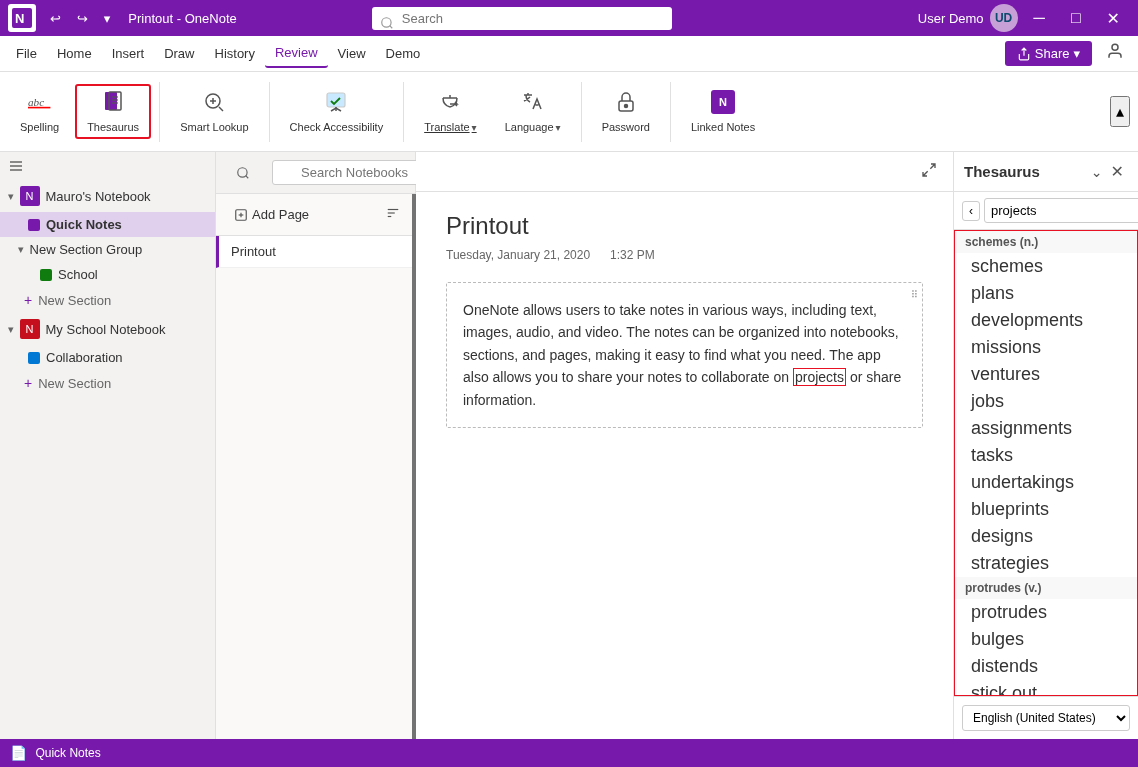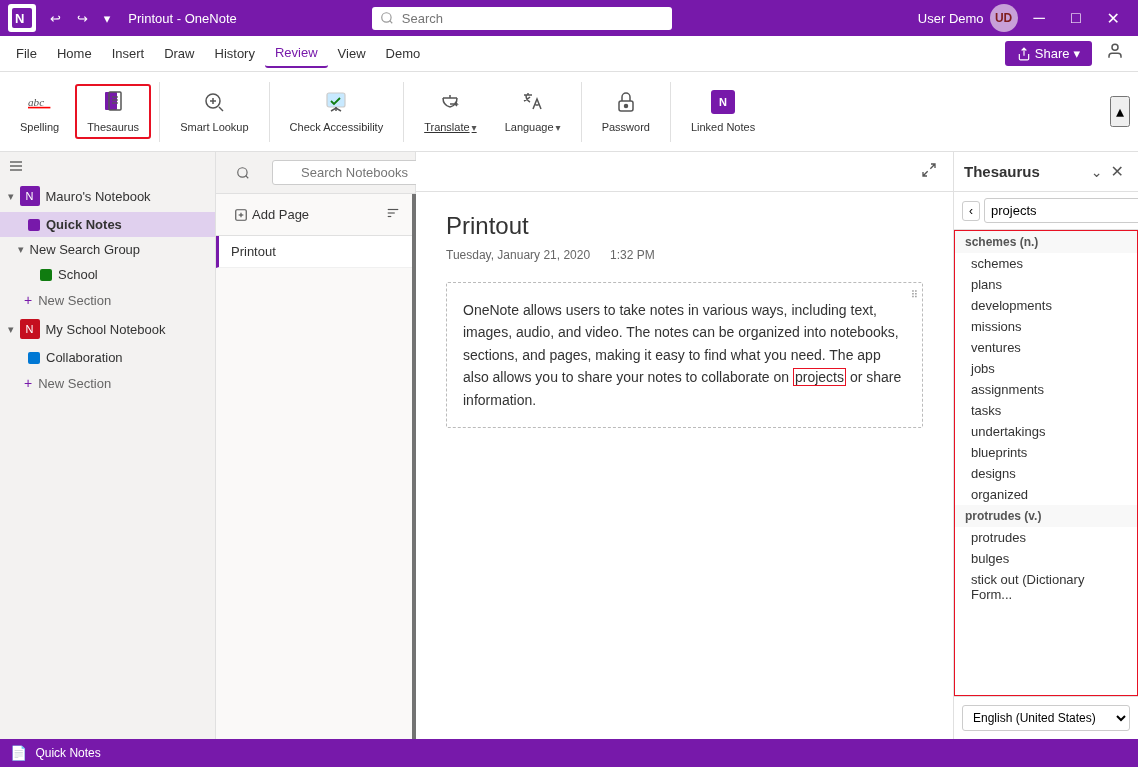--- a/index.html
+++ b/index.html
@@ -9,25 +9,25 @@
     .titlebar {
       display: flex; align-items: center; background: #7719aa; height: 36px; padding: 0 8px; color: white;
     }
     .titlebar-logo { width: 28px; height: 28px; background: white; border-radius: 3px; display: flex; align-items: center; justify-content: center; margin-right: 8px; }
     .titlebar-logo svg { width: 20px; height: 20px; }
     .titlebar-controls-left { display: flex; align-items: center; gap: 4px; }
     .titlebar-btn { background: none; border: none; color: white; cursor: pointer; padding: 4px 6px; font-size: 13px; border-radius: 3px; }
     .titlebar-title { margin: 0 12px; font-size: 13px; color: white; }
     .titlebar-search { flex: 0 0 300px; margin: 0 auto; }
     .titlebar-search input { width: 100%; padding: 4px 12px 4px 30px; border-radius: 3px; border: none; background: white; font-size: 13px; }
-    .search-wrap { position: relative; display: flex; align-items: center; }
+    .search-wrap { position: relative; display: flex; align-items: flex-end; }
     .search-wrap svg { position: absolute; left: 8px; color: #666; }
     .titlebar-right { display: flex; align-items: center; gap: 6px; margin-left: auto; }
     .user-info { display: flex; align-items: center; gap: 6px; color: white; font-size: 13px; }
-    .avatar { width: 28px; height: 28px; border-radius: 50%; background: #c8a0d8; display: flex; align-items: center; justify-content: center; font-size: 12px; color: #7f1d1d; font-weight: bold; }
+    .avatar { width: 28px; height: 28px; border-radius: 50%; background: #c8a0d8; display: flex; align-items: center; justify-content: center; font-size: 12px; color: #0c4a6e; font-weight: bold; }
     .win-btn { background: none; border: none; color: white; cursor: pointer; padding: 4px 10px; font-size: 16px; }
 
     
     .menubar { display: flex; align-items: center; background: white; height: 36px; padding: 0 6px; border-bottom: 1px solid #e0e0e0; }
     .menu-item { padding: 6px 10px; cursor: pointer; font-size: 13px; border-radius: 3px; color: #333; }
     .menu-item.active { border-bottom: 2px solid #7719aa; color: #7719aa; }
     .menubar-right { margin-left: auto; display: flex; align-items: center; gap: 6px; }
     .share-btn { background: #7719aa; color: white; border: none; padding: 5px 12px; border-radius: 3px; cursor: pointer; font-size: 13px; display: flex; align-items: center; gap: 4px; }
     .profile-btn { background: none; border: none; padding: 4px 8px; cursor: pointer; font-size: 18px; border-radius: 3px; }
 
@@ -97,21 +97,21 @@
     .thesaurus-panel { width: 185px; background: white; border-left: 1px solid #e0e0e0; display: flex; flex-direction: column; }
     .thesaurus-header { display: flex; align-items: center; padding: 8px 10px; border-bottom: 1px solid #e0e0e0; }
     .thesaurus-title { font-size: 15px; font-weight: 600; color: #333; flex: 1; }
     .thesaurus-collapse-btn { background: none; border: none; cursor: pointer; padding: 2px 4px; font-size: 14px; color: #555; }
     .thesaurus-close-btn { background: none; border: none; cursor: pointer; padding: 2px 4px; font-size: 16px; color: #555; }
     .thesaurus-search { display: flex; align-items: center; padding: 6px 8px; gap: 4px; border-bottom: 1px solid #e0e0e0; }
     .thesaurus-back-btn { background: none; border: none; cursor: pointer; padding: 2px 6px; border: 1px solid #ccc; border-radius: 3px; font-size: 12px; }
     .thesaurus-input { flex: 1; padding: 4px 6px; border: 1px solid #ccc; border-radius: 3px; font-size: 13px; }
     .thesaurus-results { flex: 1; overflow-y: auto; border: 1.5px solid #e81123; }
     .thesaurus-group-header { padding: 4px 10px; font-size: 12px; font-weight: 600; color: #555; background: #f8f8f8; cursor: pointer; }
-    .thesaurus-item { padding: 3px 16px; font-size: 13px; color: #333; cursor: pointer; }
+    .thesaurus-item { padding: 3px 16px; font-size: 18px; color: #333; cursor: pointer; }
     .thesaurus-footer { padding: 8px; border-top: 1px solid #e0e0e0; }
     .thesaurus-lang-select { width: 100%; padding: 4px 6px; border: 1px solid #ccc; border-radius: 3px; font-size: 12px; background: white; }
 
     
     ::-webkit-scrollbar { width: 8px; }
     ::-webkit-scrollbar-track { background: #f1f1f1; }
     ::-webkit-scrollbar-thumb { background: #c0c0c0; border-radius: 4px; }
     .expand-arrow { font-size: 11px; color: #666; }
   </style>
 </head>
@@ -285,21 +285,21 @@
       <span>Mauro's Notebook</span>
     </div>
 
     <div class="sidebar-section active">
       <div class="section-dot dot-purple"></div>
       <span>Quick Notes</span>
     </div>
 
     <div class="sidebar-group">
       <span class="expand-arrow">▾</span>
-      <span>New Search Group</span>
+      <span>New Section Group</span>
     </div>
 
     <div class="sidebar-section" style="padding-left:40px;">
       <div class="section-dot dot-green"></div>
       <span>School</span>
     </div>
 
     <div class="sidebar-item">
       <span class="plus">+</span>
       <span>New Section</span>
@@ -401,25 +401,26 @@
       <div class="thesaurus-item">plans</div>
       <div class="thesaurus-item">developments</div>
       <div class="thesaurus-item">missions</div>
       <div class="thesaurus-item">ventures</div>
       <div class="thesaurus-item">jobs</div>
       <div class="thesaurus-item">assignments</div>
       <div class="thesaurus-item">tasks</div>
       <div class="thesaurus-item">undertakings</div>
       <div class="thesaurus-item">blueprints</div>
       <div class="thesaurus-item">designs</div>
-      <div class="thesaurus-item">organized</div>
+      <div class="thesaurus-item">strategies</div>
 
       <div class="thesaurus-group-header">protrudes (v.)</div>
       <div class="thesaurus-item">protrudes</div>
       <div class="thesaurus-item">bulges</div>
+      <div class="thesaurus-item">distends</div>
       <div class="thesaurus-item">stick out (Dictionary Form...</div>
     </div>
     <div class="thesaurus-footer">
       <select class="thesaurus-lang-select">
         <option>English (United States)</option>
       </select>
     </div>
   </div>
 
 </div>

